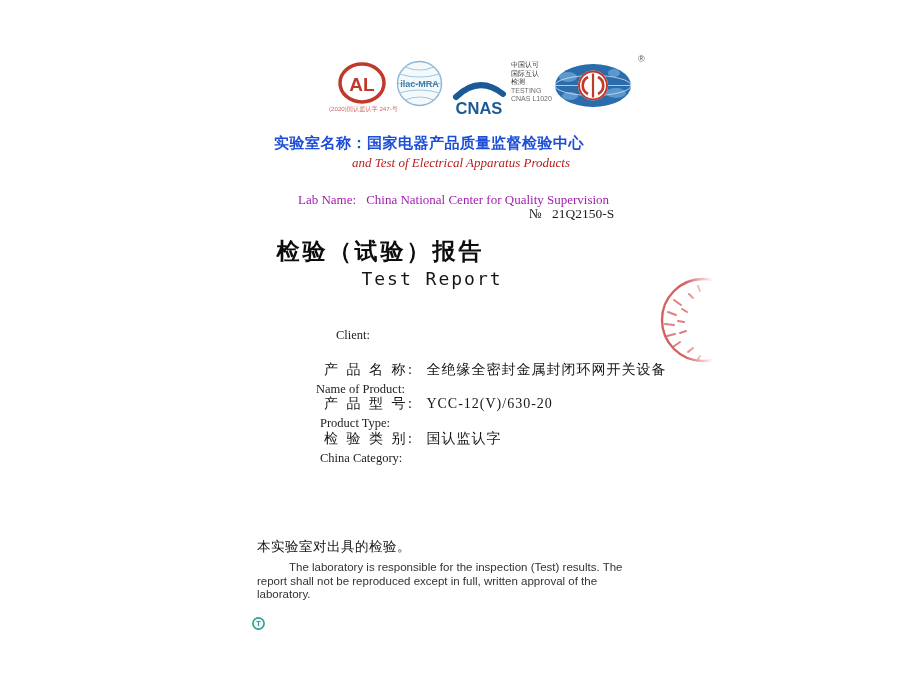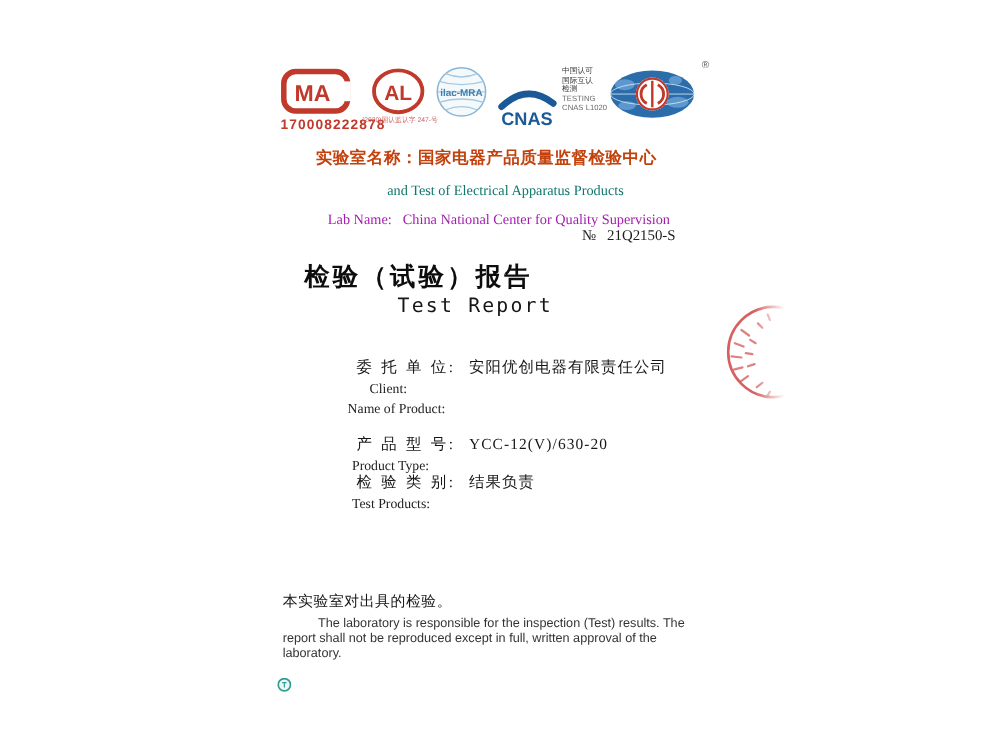--- a/index.html
+++ b/index.html
@@ -22,25 +22,25 @@
   .ilac{left:143px;top:2px;text-align:right;}
   .cnas{left:198px;top:24px;}
   .cnas-cap{position:absolute;left:258px;top:3px;width:46px;
     font-family:"Liberation Sans",sans-serif;font-size:7px;line-height:8.6px;color:#3a3a3a;}
   .cnas-cap .gray{color:#6b6b6b;}
   .globe{left:300px;top:4px;}
   .rmark{position:absolute;left:385px;top:-4px;font-size:9px;color:#555;
     font-family:"Liberation Sans",sans-serif;}
 
   
-  .lab-cn{left:287px;top:134px;font-family:"Liberation Sans","DejaVu Sans",sans-serif;
-    font-weight:bold;font-size:15px;letter-spacing:.5px;color:#c2410c;white-space:nowrap;}
+  .lab-cn{left:274px;top:134px;font-family:"Liberation Sans","DejaVu Sans",sans-serif;
+    font-weight:bold;font-size:15px;letter-spacing:.5px;color:#1d4ed8;white-space:nowrap;}
   .lab-en{left:298px;top:157px;font-size:13px;color:#a21caf;white-space:nowrap;margin-top:35px;}
   .lab-en .lbl{margin-right:10px;}
-  .lab-en2{left:352px;top:165px;font-size:13px;color:#0f766e;white-space:nowrap;}
+  .lab-en2{left:352px;top:155px;font-size:13px;color:#b91c1c;white-space:nowrap;font-style:italic;}
 
   
   .repno{left:517px;top:206px;font-size:13.5px;color:#1c1c1c;white-space:nowrap;margin-left:12px;}
   .repno .no-label{margin-right:10px;}
 
   
   .title-cn{left:0;top:236px;width:761px;text-align:center;
     font-family:"Liberation Sans","DejaVu Sans",sans-serif;font-weight:bold;
     font-size:23px;letter-spacing:3px;color:#0d0d0d;}
   .title-en{left:0;top:268px;width:864px;text-align:center;
@@ -67,28 +67,20 @@
   .seal{left:652px;top:268px;width:60px;height:106px;overflow:hidden;}
 
   
   .pmarker{left:252px;top:616px;width:13px;height:13px;}
 </style>
 </head>
 <body>
 
 <div class="abs logos">
 
-  <div class="logo cma">
-    <svg width="64" height="42" viewBox="0 0 64 42">
-      <rect x="3" y="3" width="58" height="36" rx="11" fill="none" stroke="#c0392b" stroke-width="5"></rect>
-      <rect x="50" y="12" width="14" height="18" fill="#ffffff"></rect>
-      <text x="29" y="30" font-size="21" font-weight="bold" fill="#c0392b" text-anchor="middle" font-family="Liberation Sans, sans-serif">MA</text>
-    </svg>
-    <div class="cma-number">170008222878</div>
-  </div>
 
   <div class="logo cal">
     <svg width="50" height="44" viewBox="0 0 50 44">
       <ellipse cx="25" cy="21" rx="22" ry="19" fill="none" stroke="#c0392b" stroke-width="3.5"></ellipse>
       <text x="25" y="29" font-size="19" font-weight="bold" fill="#c0392b" text-anchor="middle" font-family="Liberation Sans, sans-serif">AL</text>
     </svg>
   </div>
   <div class="cal-caption">(2020)国认监认字 247-号</div>
 
   <div class="logo ilac">
@@ -144,42 +136,42 @@
 <div class="abs lab-en2">and Test of Electrical Apparatus Products</div>
 
 <div class="abs repno">
   <span class="no-label">№</span><span>21Q2150-S</span>
 </div>
 
 <div class="abs title-cn">检验（试验）报告</div>
 <div class="abs title-en">Test  Report</div>
 
 <div class="abs field f1">
+  <div class="f-en" style="margin-left:20px;">Client:</div>
+</div>
+
+<div class="abs field f2">
   <div class="f-cn">
-    <span class="lab">委 托 单 位:</span><span class="val">安阳优创电器有限责任公司</span>
-  </div>
-  <div class="f-en" style="margin-left:20px;">Client:</div>
-</div>
-
-<div class="abs field f2">
+    <span class="lab">产 品 名 称:</span><span class="val">全绝缘全密封金属封闭环网开关设备</span>
+  </div>
   <div class="f-en">Name of Product:</div>
 </div>
 
 <div class="abs field f3">
   <div class="f-cn">
     <span class="lab">产 品 型 号:</span><span class="val">YCC-12(V)/630-20</span>
   </div>
   <div class="f-en">Product Type:</div>
 </div>
 
 <div class="abs field f4">
   <div class="f-cn">
-    <span class="lab">检 验 类 别:</span><span class="val">结果负责</span>
-  </div>
-  <div class="f-en">Test Products:</div>
+    <span class="lab">检 验 类 别:</span><span class="val">国认监认字</span>
+  </div>
+  <div class="f-en">China Category:</div>
 </div>
 
 <div class="abs stmt-cn">
   <span class="indent"></span><br>
   <span>本实验室对出具的检验。</span>
 </div>
 <div class="abs stmt-en">
   <span>The laboratory is responsible for the inspection (Test) results. The report shall</span>
   <span>not be reproduced except in full, written approval of the laboratory.</span>
 </div>

